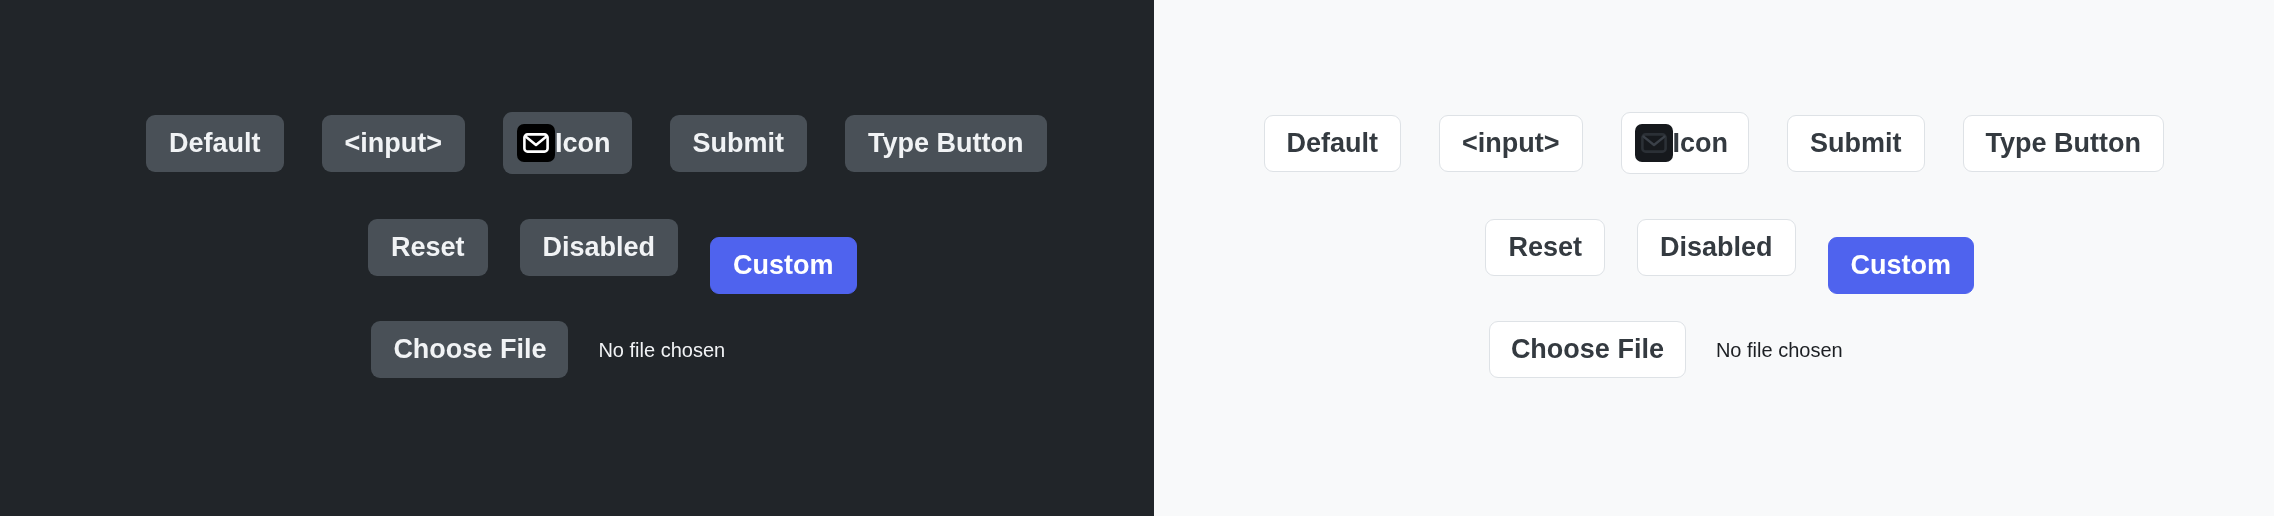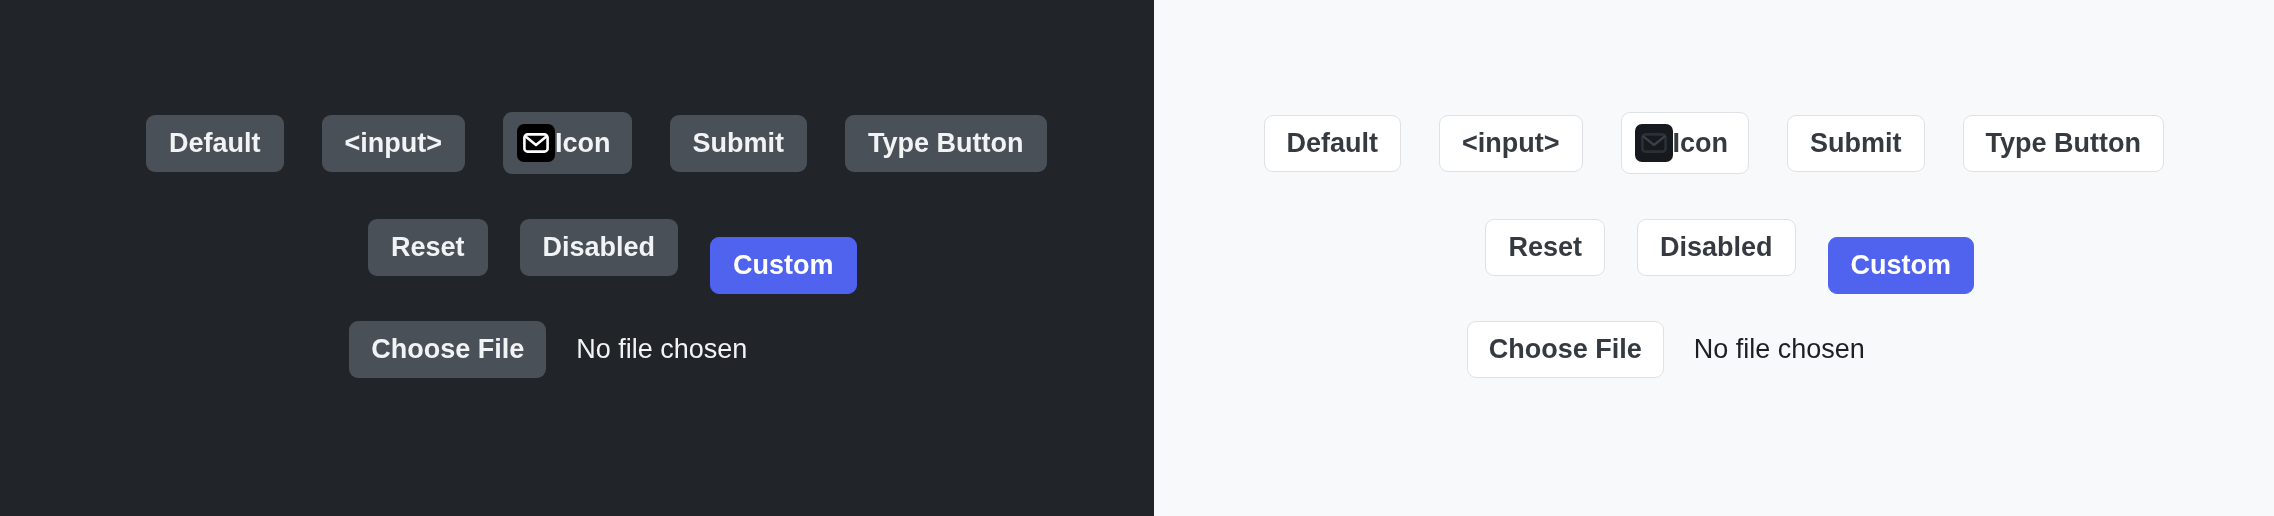--- a/index.html
+++ b/index.html
@@ -143,21 +143,21 @@
     border: 1px solid transparent;
   }
 
   .panel-light .file-btn {
     background: #ffffff;
     color: #343a40;
     border: 1px solid #dee2e6;
   }
 
   .file-label {
-    font-size: 27px;
+    font-size: 20px;
     font-weight: normal;
     line-height: 1;
     margin-left: 14px;
     white-space: nowrap;
   }
 
   .panel-dark .file-label { color: #f1f3f5; }
   .panel-light .file-label { color: #1c1f23; }
 
   

